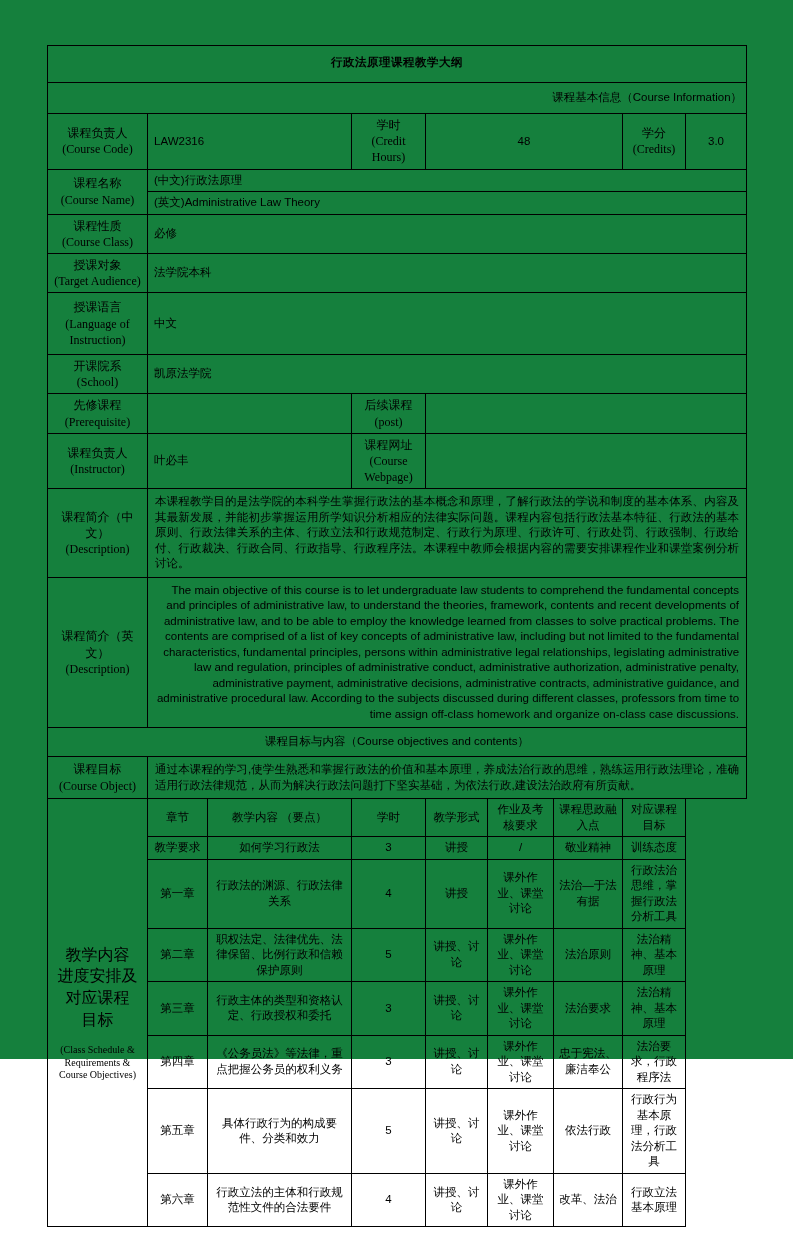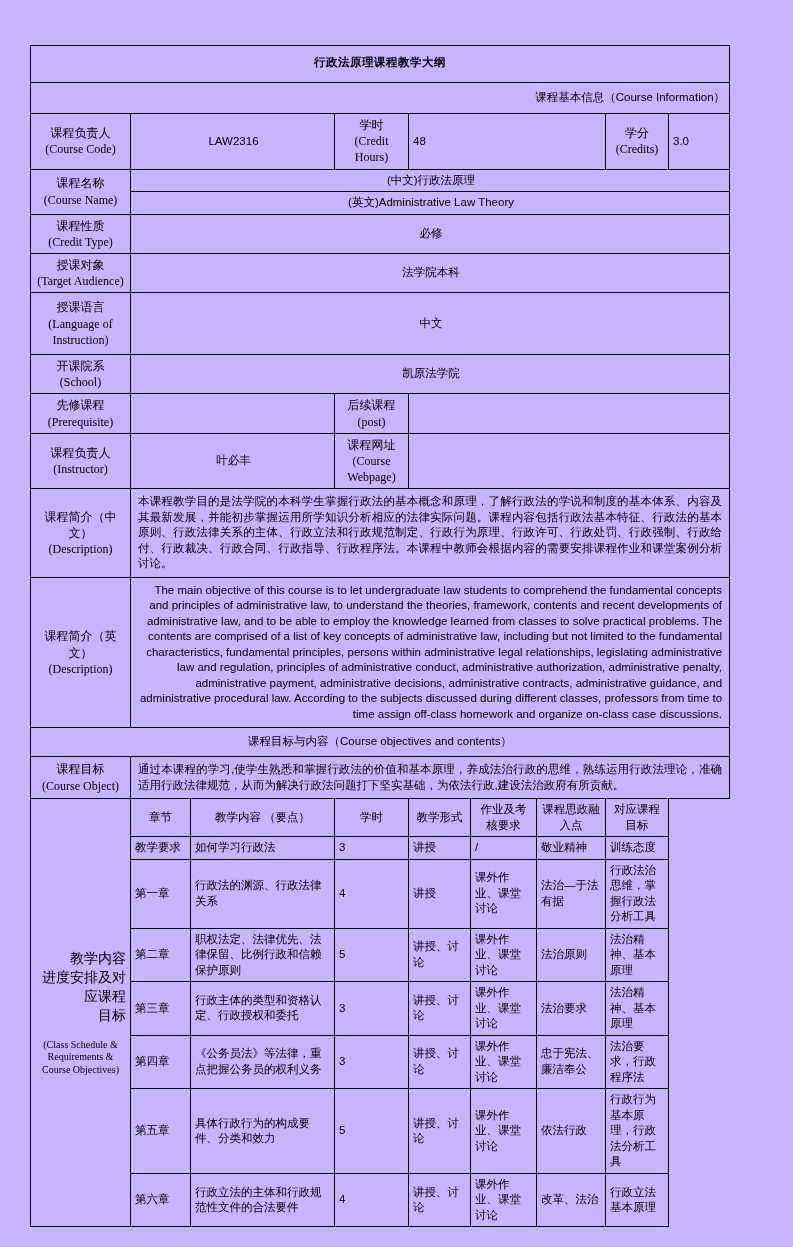--- a/index.html
+++ b/index.html
@@ -10,24 +10,24 @@
   body {
     width: 793px;
     height: 1247px;
     font-family: "Liberation Sans", "DejaVu Sans", sans-serif;
     color: #000000;
     overflow: hidden;
   }
   .page {
     position: relative;
     width: 793px;
-    height: 1247px;
-    background: #c4b5fd;
+    height: 1059px;
+    background: #15803d;
     box-sizing: border-box;
-    padding: 45px 47px 0 30px;
+    padding: 45px 47px 0 47px;
   }
   table.syllabus {
     width: 699px;
     border-collapse: collapse;
     table-layout: fixed;
   }
   table.syllabus td {
     border: 1px solid #000000;
     padding: 3px 4px;
     vertical-align: middle;
@@ -60,21 +60,21 @@
   .lbl .cn {
     display: block;
     font-size: 12px;
   }
   .lbl .en {
     display: block;
     font-size: 12px;
     font-family: "Liberation Serif", "DejaVu Serif", serif;
   }
   .val {
-    text-align: center;
+    text-align: left;
     font-size: 12px;
     padding-left: 6px !important;
     margin-left: 26px;
   }
   .para {
     text-align: right;
     font-size: 11.6px;
     line-height: 1.95;
     padding: 5px 7px !important;
   }
@@ -85,33 +85,32 @@
     line-height: 1.92;
     padding: 5px 7px !important;
   }
   .obj-cn {
     text-align: justify;
     font-size: 11.6px;
     line-height: 1.9;
     padding: 5px 7px !important;
   }
   .ctr {
-    text-align: left;
+    text-align: center;
     font-size: 11.5px;
     line-height: 1.32;
   }
   .schedlbl {
     text-align: center;
     line-height: 1.42;
     vertical-align: middle;
   }
   .schedlbl .cn {
     display: block;
-    font-size: 14px;
-    text-align: right;
+    font-size: 16px;
   }
   .schedlbl .en {
     display: block;
     font-size: 10px;
     font-family: "Liberation Serif", "DejaVu Serif", serif;
     line-height: 1.25;
     margin-top: 14px;
   }
   .hdr {
     text-align: center;
@@ -173,21 +172,21 @@
       <td class="val" colspan="10">(中文)行政法原理</td>
     </tr>
 
     <tr>
       <td class="val" colspan="10">(英文)Administrative Law Theory</td>
     </tr>
 
     <tr>
       <td class="lbl">
         <span class="cn">课程性质</span>
-        <span class="en">(Credit Type)</span>
+        <span class="en">(Course Class)</span>
       </td>
       <td class="val" colspan="10">必修</td>
     </tr>
 
     <tr>
       <td class="lbl">
         <span class="cn">授课对象</span>
         <span class="en">(Target Audience)</span>
       </td>
       <td class="val" colspan="10">法学院本科</td>

